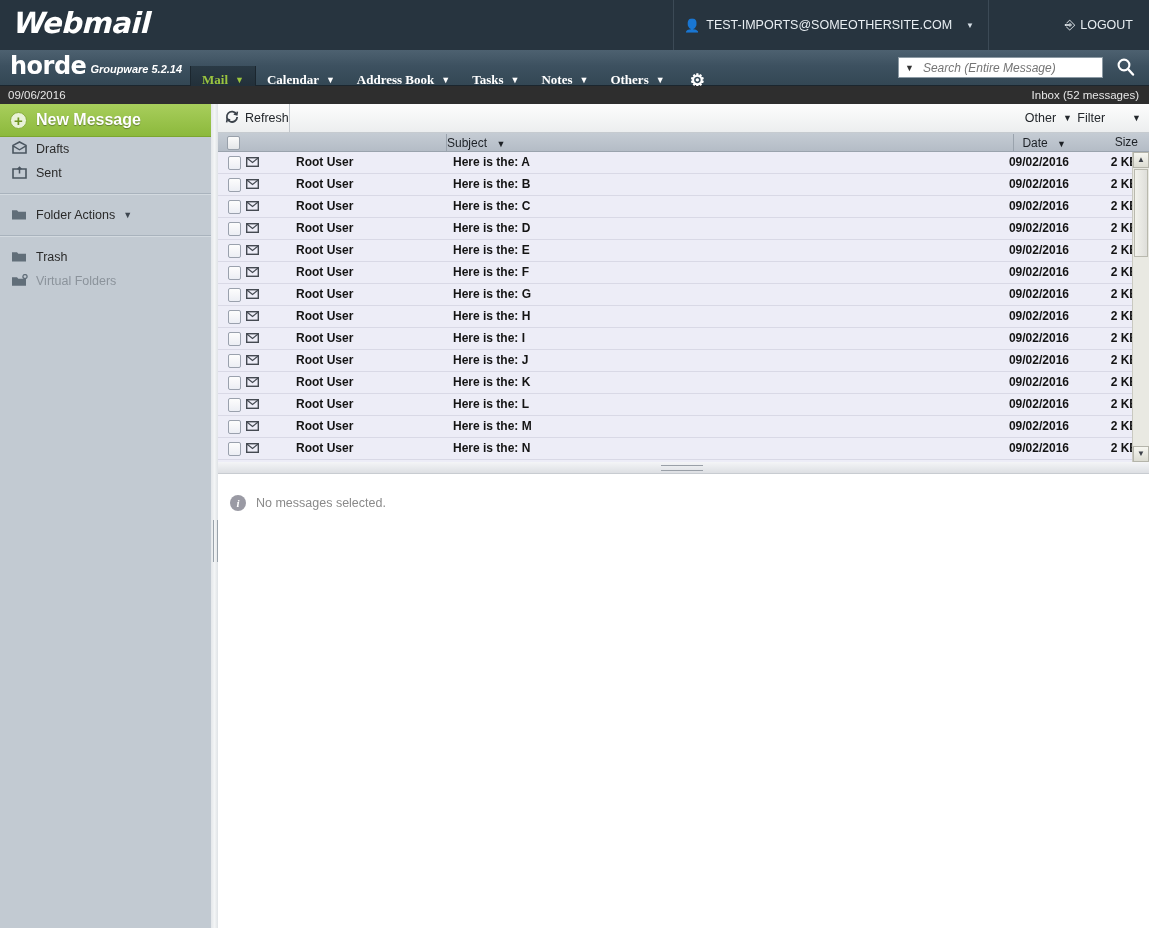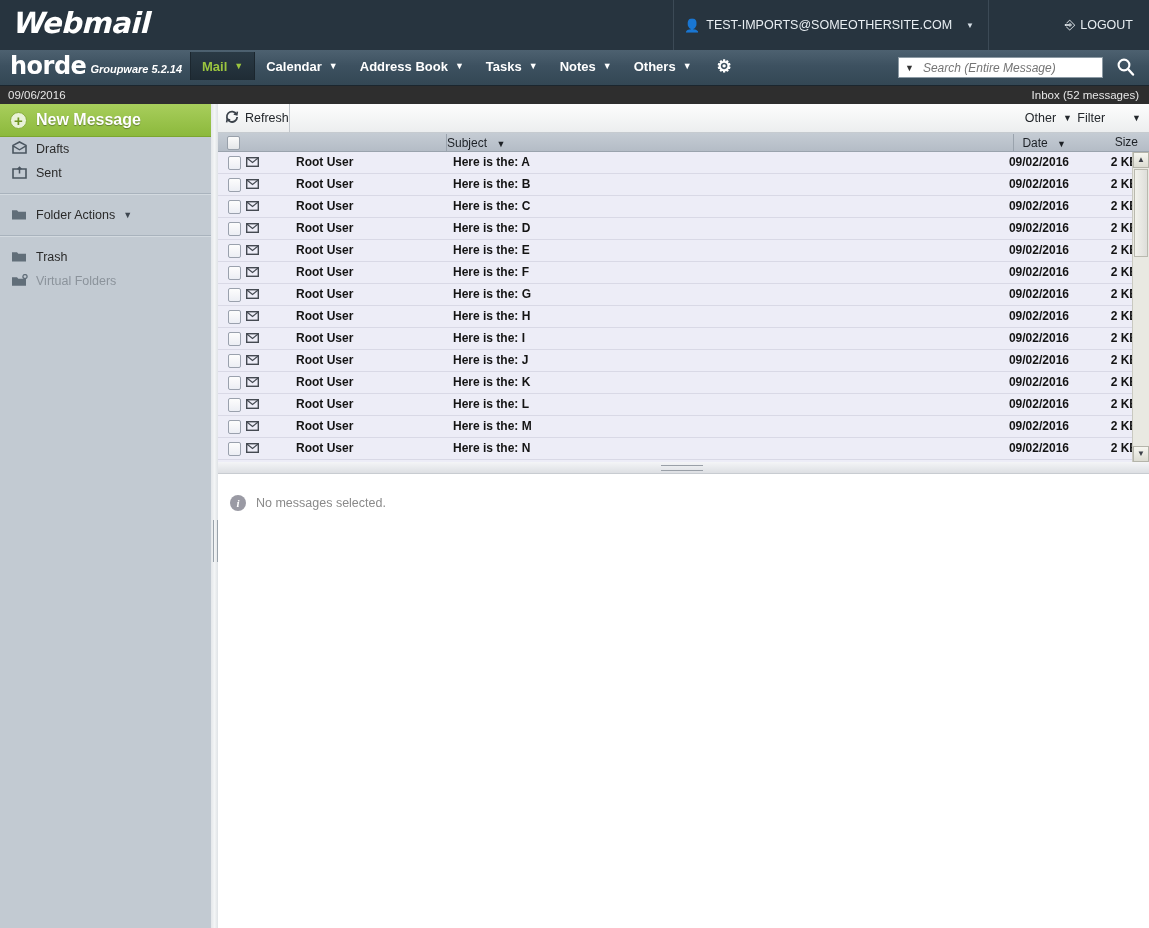--- a/index.html
+++ b/index.html
@@ -100,24 +100,25 @@
   #horde-logo .hver {
     font-size: 11px;
     font-weight: bold;
     font-style: italic;
     margin-left: 4px;
     position: relative;
     top: -1px;
   }
   #navtabs {
     position: absolute;
-    left: 190px; top: 2px;
+    left: 190px; top: 16px;
     height: 28px;
     display: flex;
     align-items: stretch;
+    font-family: Liberation Serif, serif;
   }
   .navtab {
     display: flex;
     align-items: center;
     padding: 0 11px;
     color: #ffffff;
     font-size: 13px;
     font-weight: bold;
     cursor: pointer;
     white-space: nowrap;

